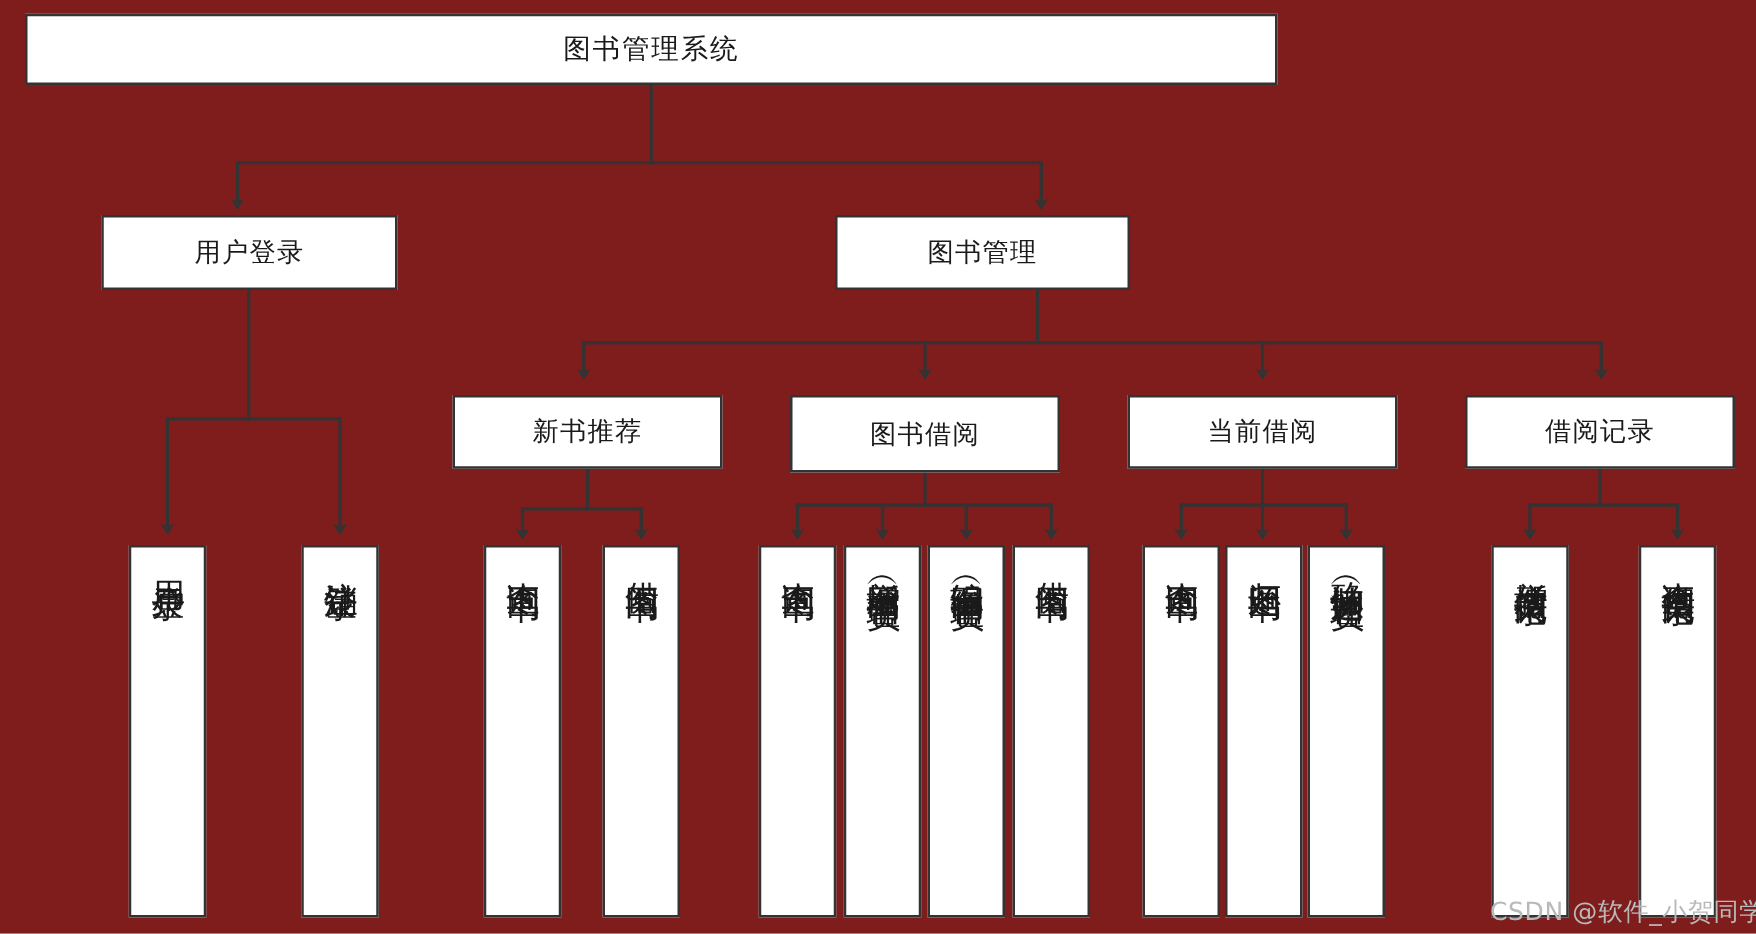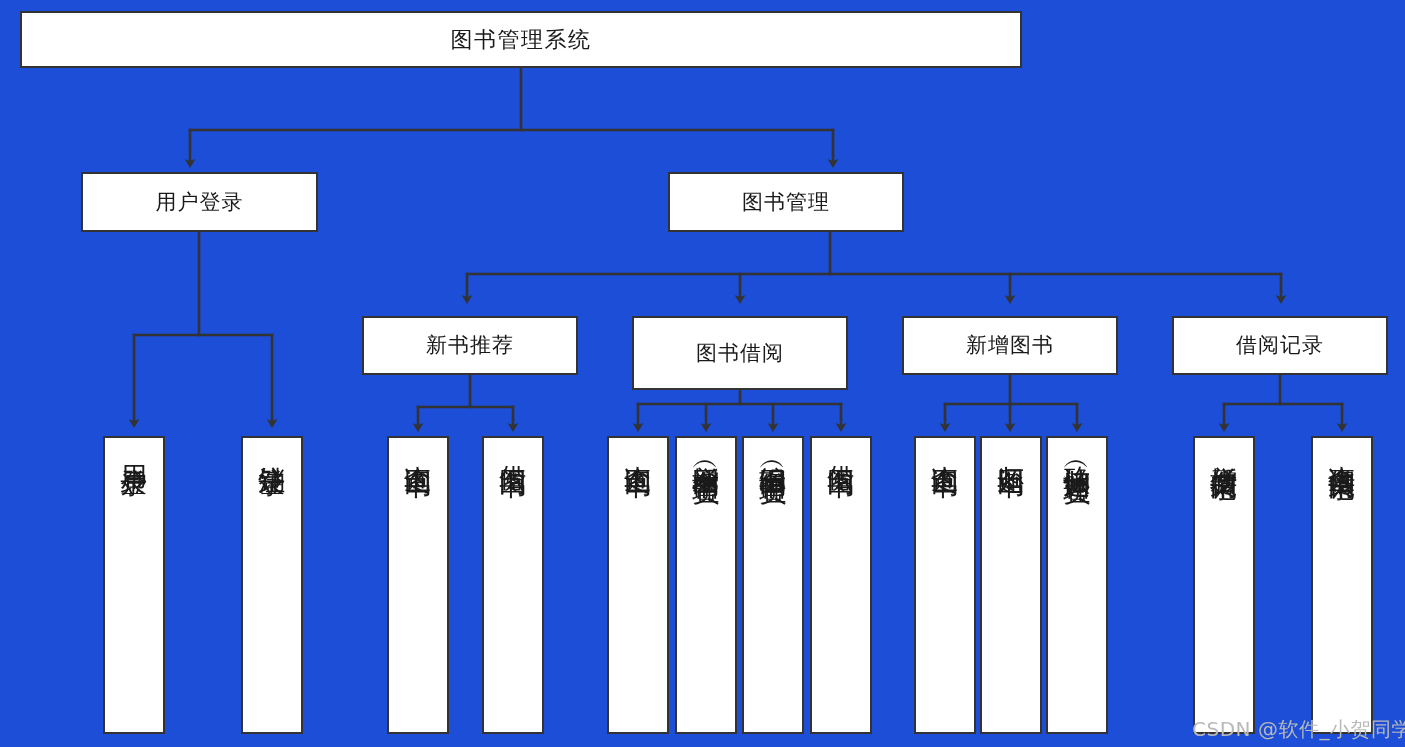--- a/index.html
+++ b/index.html
@@ -8,21 +8,21 @@
     padding: 0;
     background: #ffffff;
   }
   body {
     font-family: "DejaVu Sans", "Liberation Sans", sans-serif;
   }
   #canvas {
     position: relative;
     width: 1405px;
     height: 747px;
-    background: #1d4ed8;
+    background: #7f1d1d;
     overflow: hidden;
   }
   #edges {
     position: absolute;
     left: 0;
     top: 0;
     width: 1405px;
     height: 747px;
     pointer-events: none;
   }
@@ -135,25 +135,25 @@
   <div class="node h" style="left:81px; top:172px; width:237px; height:60px;">
     <span class="lbl">用户登录</span>
   </div>
   <div class="node h" style="left:668px; top:172px; width:236px; height:60px;">
     <span class="lbl">图书管理</span>
   </div>
 
   <div class="node h" style="left:362px; top:316px; width:216px; height:59px;">
     <span class="lbl">新书推荐</span>
   </div>
-  <div class="node h" style="left:632px; top:316px; width:216px; height:74px;">
+  <div class="node h" style="left:632px; top:316px; width:216px; height:62px;">
     <span class="lbl">图书借阅</span>
   </div>
   <div class="node h" style="left:902px; top:316px; width:216px; height:59px;">
-    <span class="lbl">新增图书</span>
+    <span class="lbl">当前借阅</span>
   </div>
   <div class="node h" style="left:1172px; top:316px; width:216px; height:59px;font-family:Liberation Serif, serif;">
     <span class="lbl">借阅记录</span>
   </div>
 
   <div class="node v" style="left:103px; top:436px; width:62px; height:298px;">
     <span class="lbl">用户登录</span>
   </div>
   <div class="node v" style="left:241px; top:436px; width:62px; height:298px;">
     <span class="lbl">注销登录</span>

